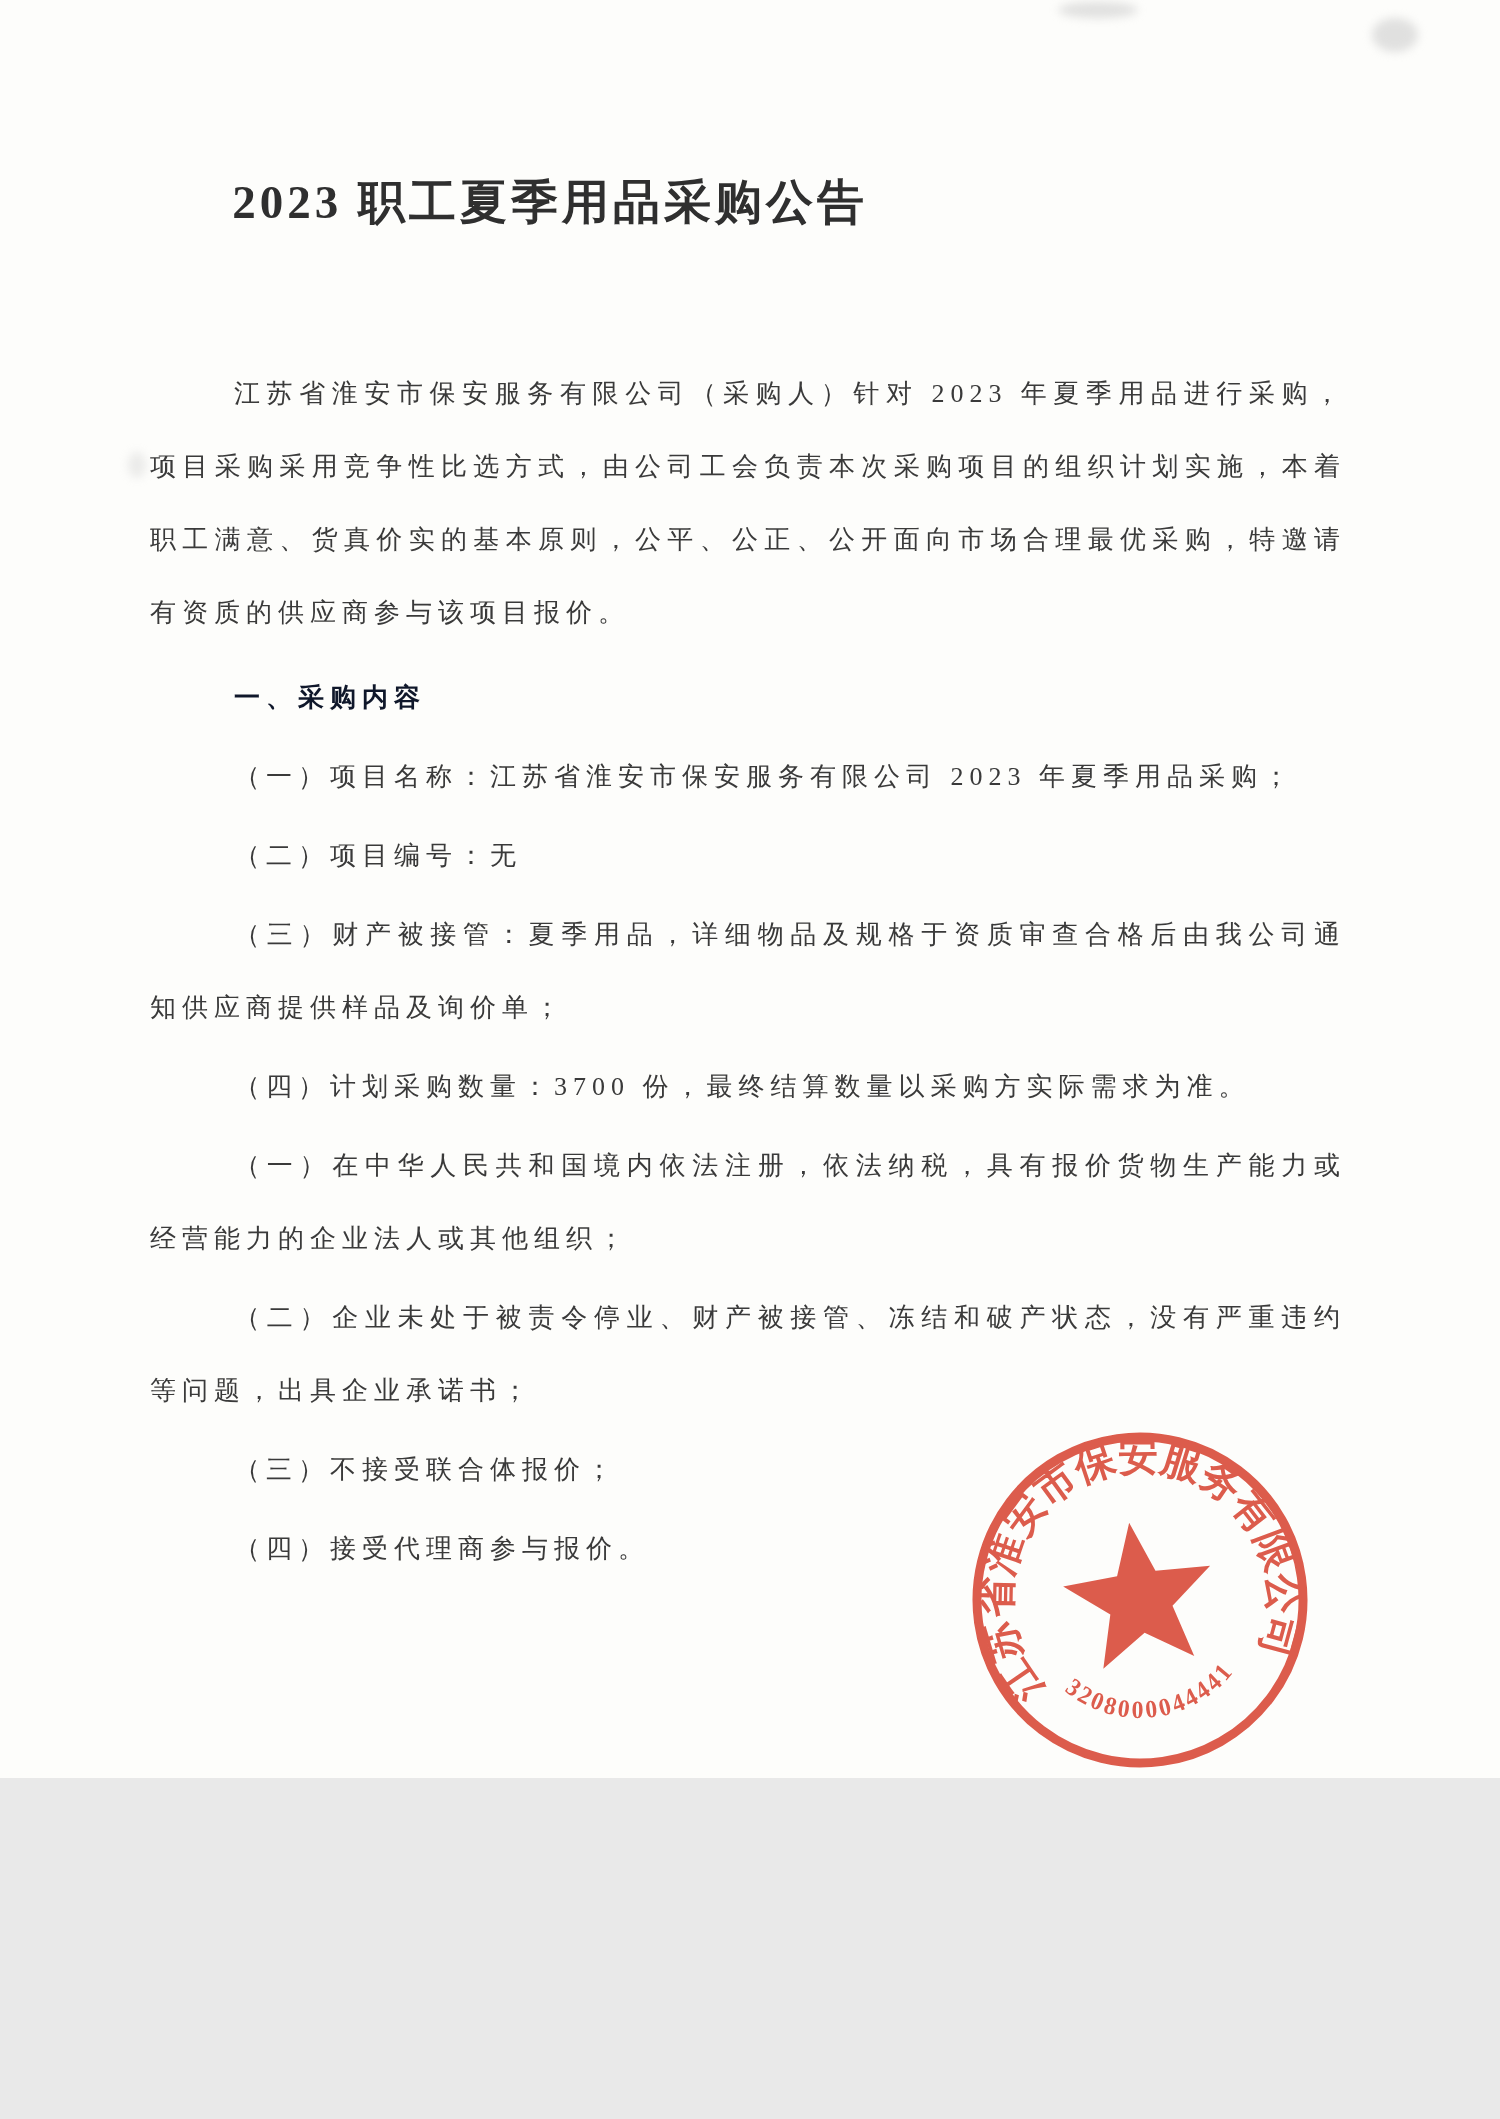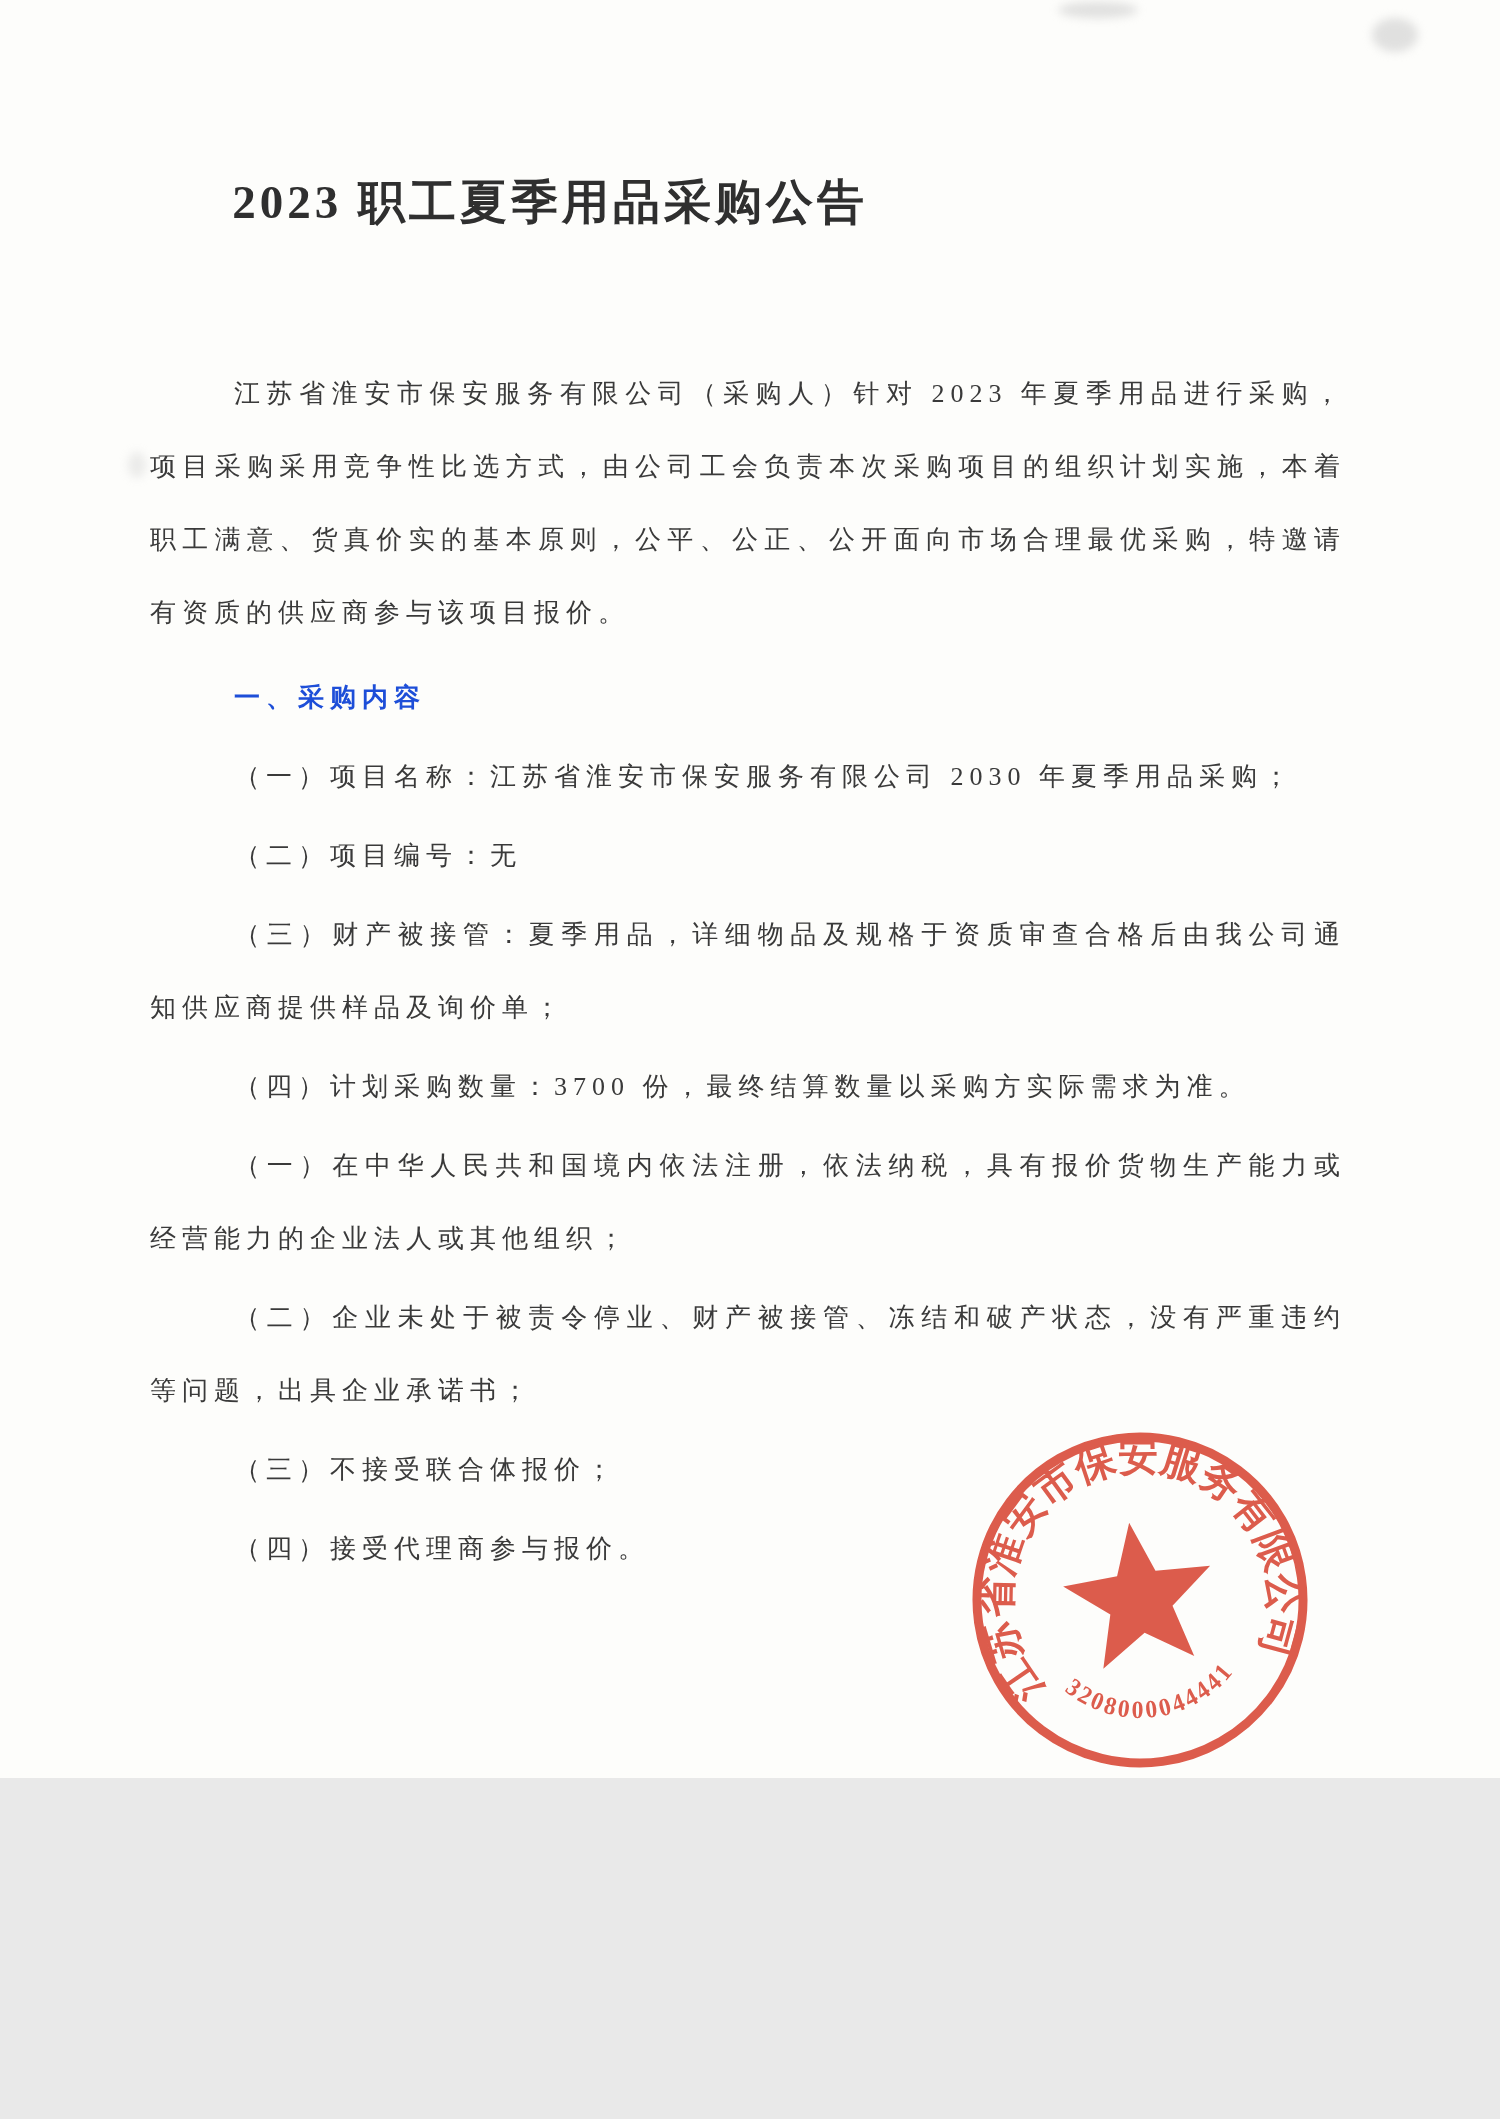--- a/index.html
+++ b/index.html
@@ -31,21 +31,21 @@
     margin:0 0 6px 0;
     font-size:26px;
     line-height:73px;
     letter-spacing:6px;
     text-align:justify;
     text-indent:84px;
     color:#3a3a3a;
   }
   .para.heading{
     font-weight:700;
-    color:#1d4ed8;
+    color:#0f172a;
     margin:12px 0 6px 0;
   }
   
   .seal{
     position:absolute;
     left:960px;top:1420px;
     width:360px;height:360px;
     transform:rotate(-8deg);
     opacity:0.85;
     mix-blend-mode:multiply;
@@ -78,21 +78,21 @@
 
   <div class="smudge s1"></div>
   <div class="smudge s2"></div>
   <div class="smudge s3"></div>
 
   <div class="content">
     <h1 class="doc-title">2023 职工夏季用品采购公告</h1>
     <div>
         <p class="para">江苏省淮安市保安服务有限公司（采购人）针对 2023 年夏季用品进行采购，项目采购采用竞争性比选方式，由公司工会负责本次采购项目的组织计划实施，本着职工满意、货真价实的基本原则，公平、公正、公开面向市场合理最优采购，特邀请有资质的供应商参与该项目报价。</p>
         <p class="para heading">一、采购内容</p>
-        <p class="para">（一）项目名称：江苏省淮安市保安服务有限公司 2030 年夏季用品采购；</p>
+        <p class="para">（一）项目名称：江苏省淮安市保安服务有限公司 2023 年夏季用品采购；</p>
         <p class="para">（二）项目编号：无</p>
         <p class="para">（三）财产被接管：夏季用品，详细物品及规格于资质审查合格后由我公司通知供应商提供样品及询价单；</p>
         <p class="para">（四）计划采购数量：3700 份，最终结算数量以采购方实际需求为准。</p>
         <p class="para">（一）在中华人民共和国境内依法注册，依法纳税，具有报价货物生产能力或经营能力的企业法人或其他组织；</p>
         <p class="para">（二）企业未处于被责令停业、财产被接管、冻结和破产状态，没有严重违约等问题，出具企业承诺书；</p>
         <p class="para">（三）不接受联合体报价；</p>
         <p class="para">（四）接受代理商参与报价。</p>
       </div>
   </div>
 

